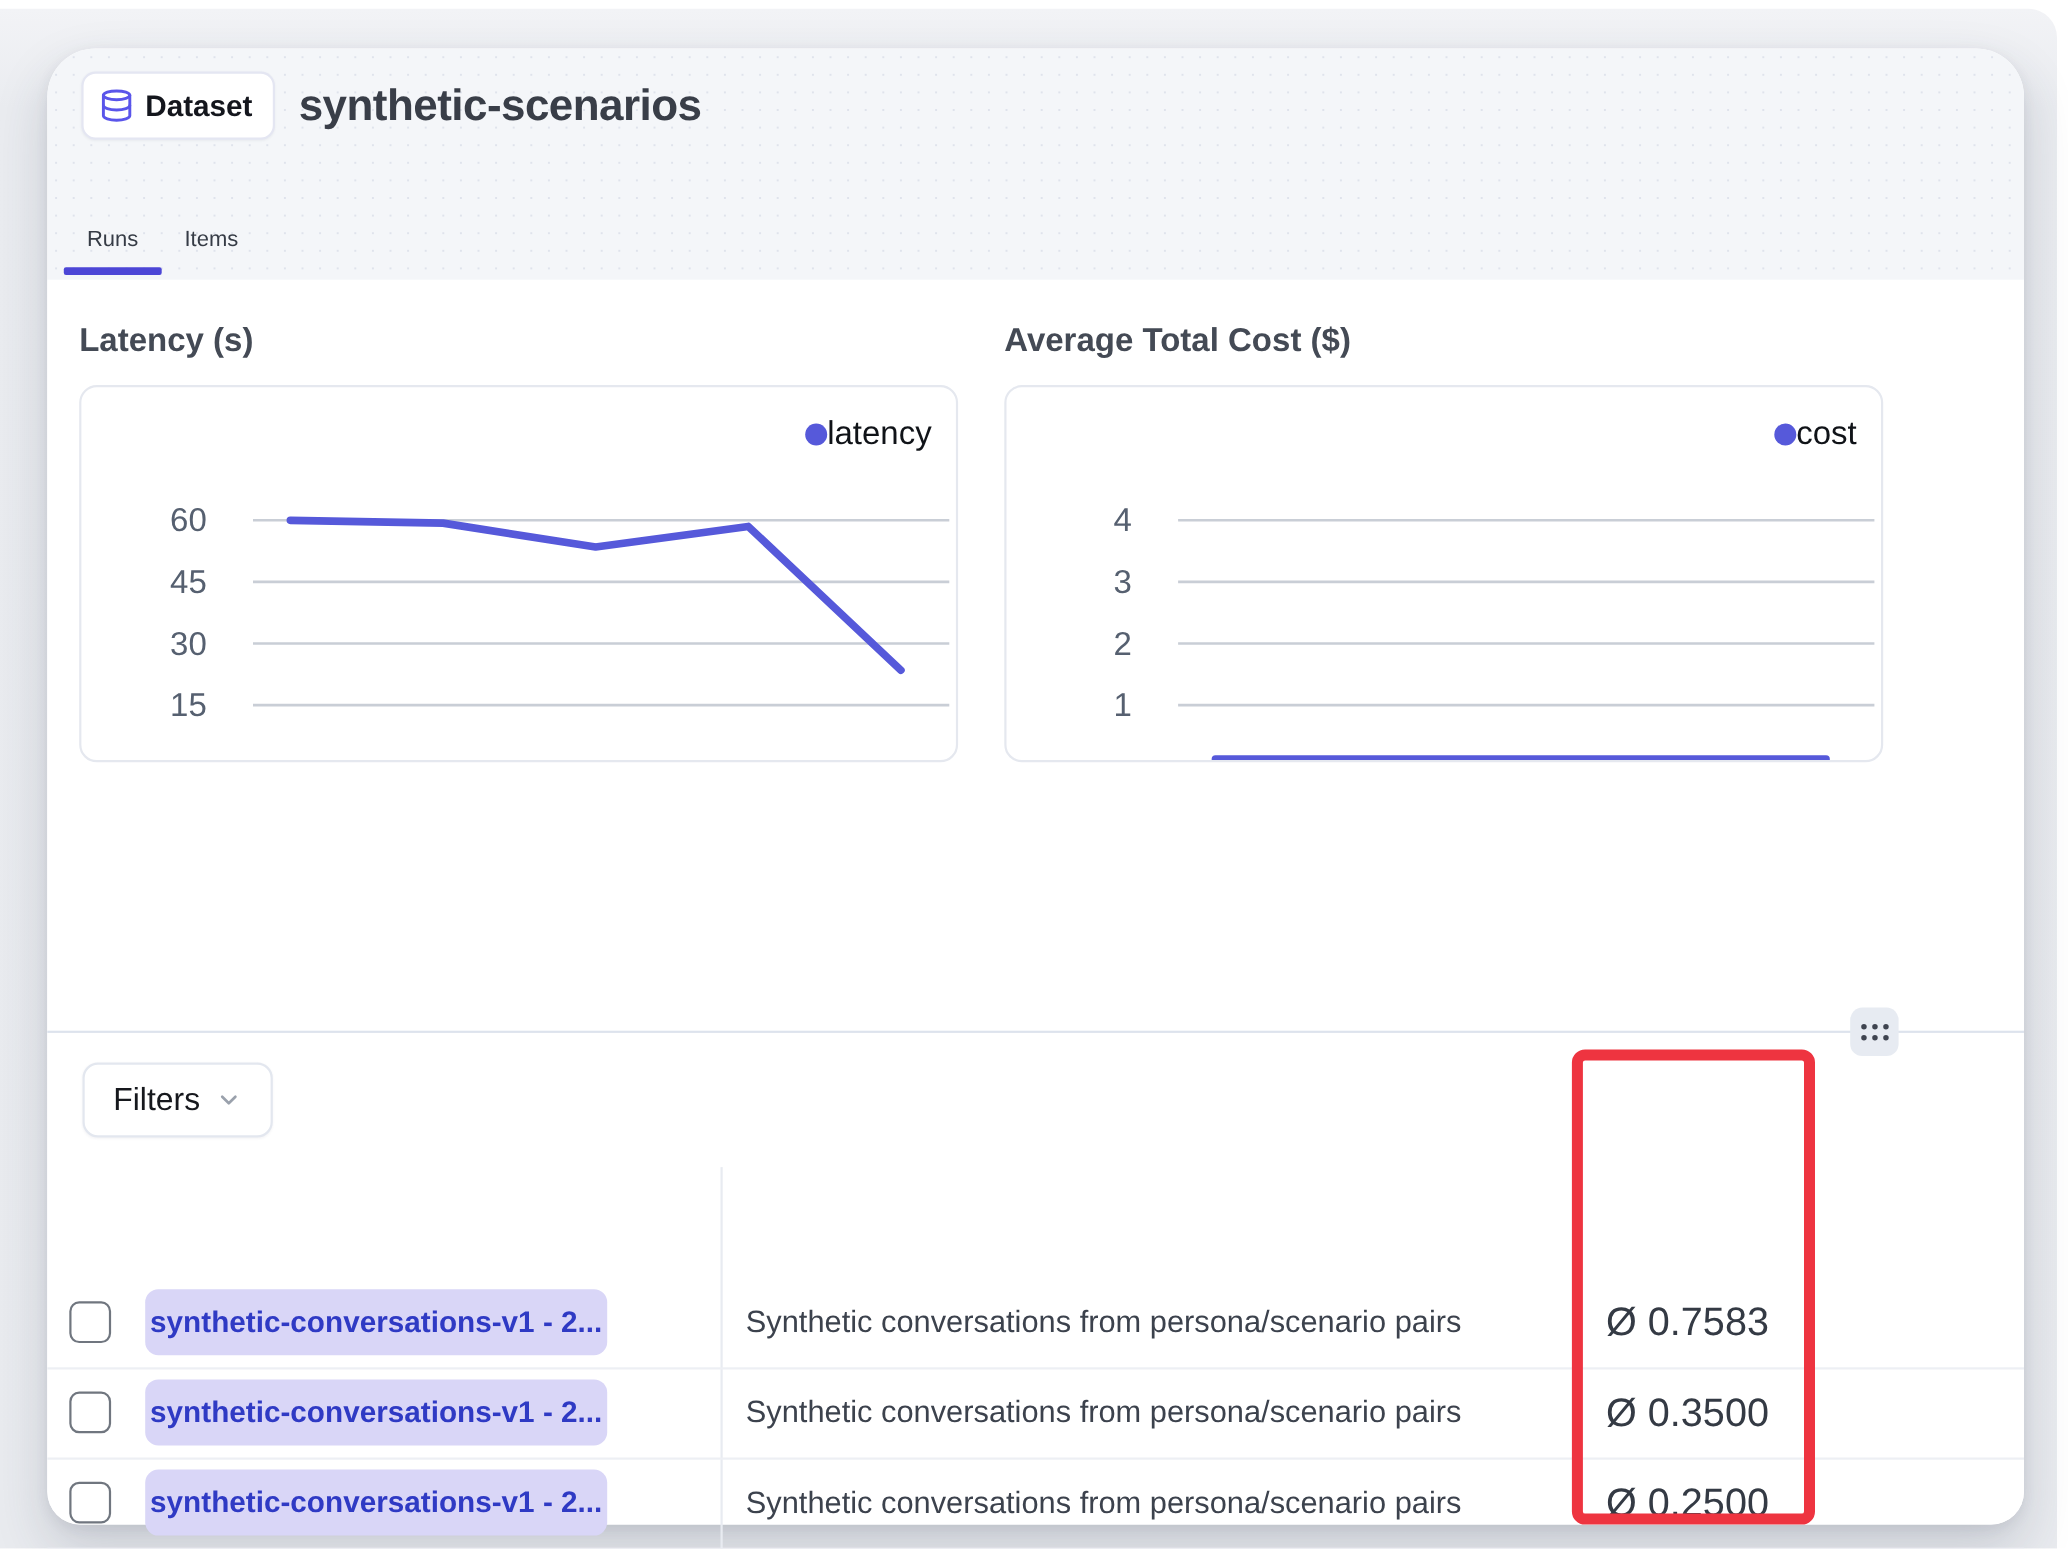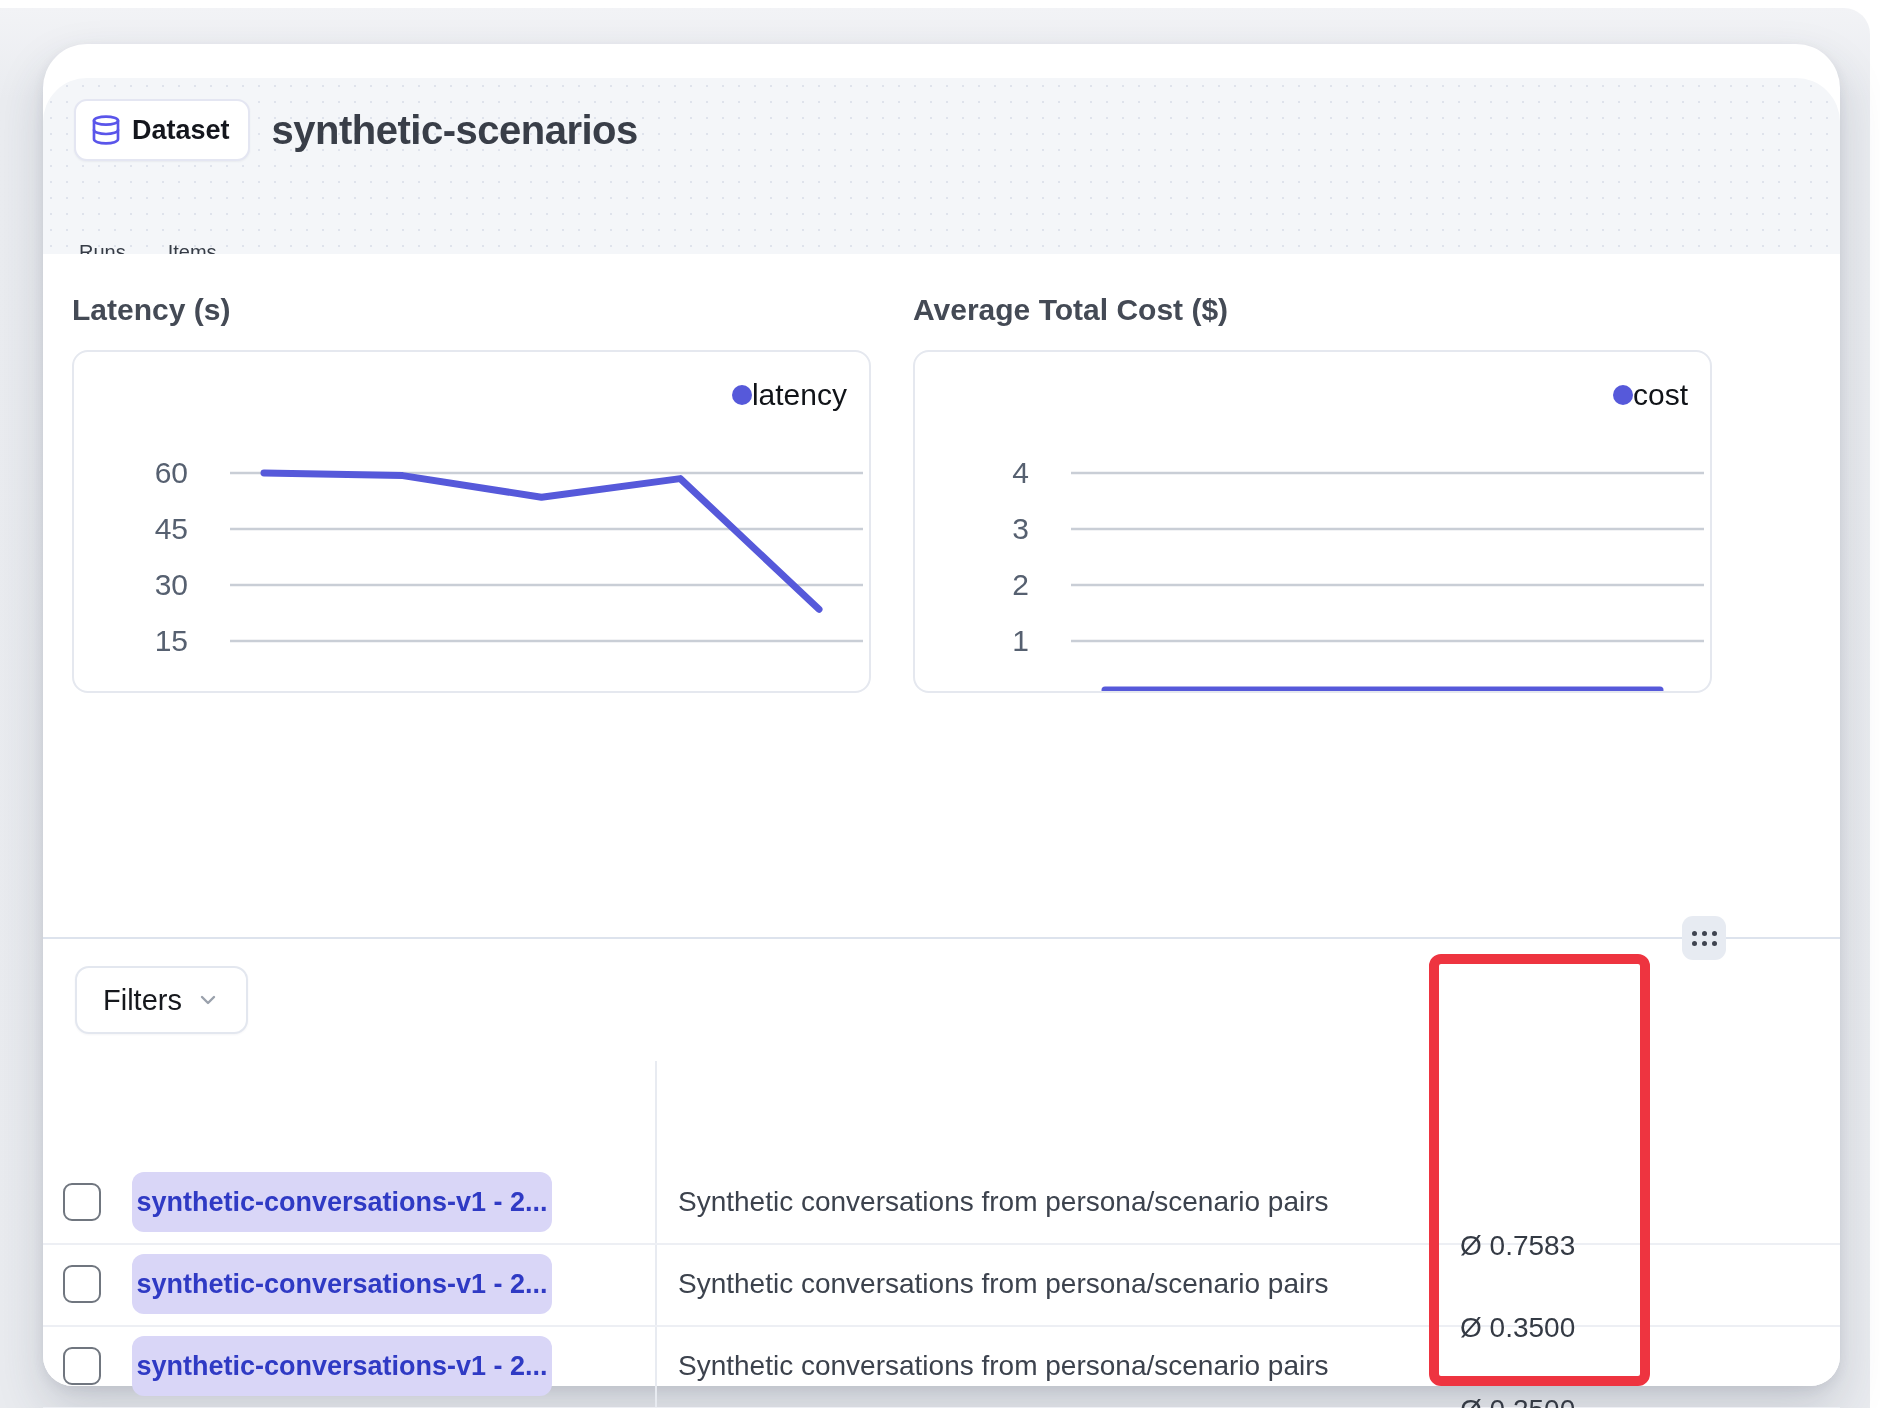--- a/index.html
+++ b/index.html
@@ -7,21 +7,21 @@
   .screen{position:relative;width:1880px;height:1408px;overflow:hidden;background:#ffffff;}
   .page{position:absolute;top:8px;left:0;right:10px;bottom:0;
     background:linear-gradient(180deg,#f2f3f6 0px,#eaecf0 90px,#e9ebef 100%);
     border-top-right-radius:26px;}
   .panel{position:absolute;left:43px;top:36px;width:1797px;height:1342px;
     background:#ffffff;border-radius:44px 44px 30px 30px;
     box-shadow:0 22px 48px rgba(45,55,75,.18),0 4px 12px rgba(45,55,75,.08);}
   
   .panel-header{position:absolute;left:0;top:0;right:0;height:210px;background:#f4f6f9;
     border-radius:44px 44px 0 0;border-bottom:2px solid #e5e9f1;
-    background-image:radial-gradient(circle,#dfe3ec 1.2px,transparent 1.4px);background-size:16px 16px;margin-top:34px;}
+    background-image:radial-gradient(circle,#dfe3ec 1.2px,transparent 1.4px);background-size:16px 16px;}
   .header-row{position:absolute;left:31px;top:22px;height:60px;display:flex;align-items:center;gap:22px;}
   .badge{display:flex;align-items:center;gap:10px;height:58px;padding:0 18px 0 14px;background:#ffffff;
     border:2px solid #e4e6f2;border-radius:13px;box-shadow:0 1px 2px rgba(50,60,90,.06);}
   .badge-label{font-size:27px;font-weight:700;color:#14161d;}
   .page-title{font-size:40px;font-weight:700;color:#393e48;letter-spacing:-.5px;text-align:center;}
   .tabs{position:absolute;left:15px;bottom:4px;display:flex;}
   .tab{position:relative;padding:10px 21px 20px 21px;font-size:20px;font-weight:500;color:#363c46;cursor:pointer;text-align:right;}
   .tab.active::after{content:"";position:absolute;left:0;right:0;bottom:0;height:7px;border-radius:2px;background:#4c46d6;}
   
   .content{position:absolute;left:0;top:210px;right:0;bottom:0;background:#ffffff;border-radius:0 0 30px 30px;}
@@ -46,21 +46,21 @@
   .thead{position:absolute;left:0;top:0;right:0;height:100px;border-top:2px solid #e8ebf1;border-bottom:2px solid #e8ebf1;}
   .col-sep{position:absolute;left:612px;top:0;width:2px;height:510px;background:#e8ebf1;}
   .th{position:absolute;font-size:29px;font-weight:500;color:#5d6673;top:50%;transform:translateY(-50%);}
   .checkbox{position:absolute;left:20px;top:50%;transform:translateY(-50%);width:34px;height:34px;border:2.5px solid #70767f;
     border-radius:9px;background:#ffffff;cursor:pointer;}
   .trow{position:absolute;left:0;right:0;height:82px;border-bottom:2px solid #edeff4;}
   .pill{position:absolute;left:89px;top:50%;transform:translateY(-50%);width:420px;height:60px;border-radius:12px;
     background:#d9d6f7;display:flex;align-items:center;justify-content:center;cursor:pointer;}
   .pill span{font-size:27px;font-weight:700;color:#2f3ac4;white-space:nowrap;}
   .td-desc{position:absolute;left:635px;top:50%;transform:translateY(-50%);font-size:28px;color:#3c424d;white-space:nowrap;}
-  .td-val{position:absolute;left:1417px;top:50%;transform:translateY(-50%);font-size:28px;color:#343a44;margin-top:44px;}
+  .td-val{position:absolute;left:1417px;top:50%;transform:translateY(-50%);font-size:36px;color:#343a44;}
   .red-box{position:absolute;left:1386px;top:910px;width:201px;height:412px;border:10px solid #ee3440;border-radius:12px;
     pointer-events:none;z-index:6;}
 </style>
 </head>
 <body>
 
 <div class="screen">
   <div class="page">
     <div class="panel">
 

